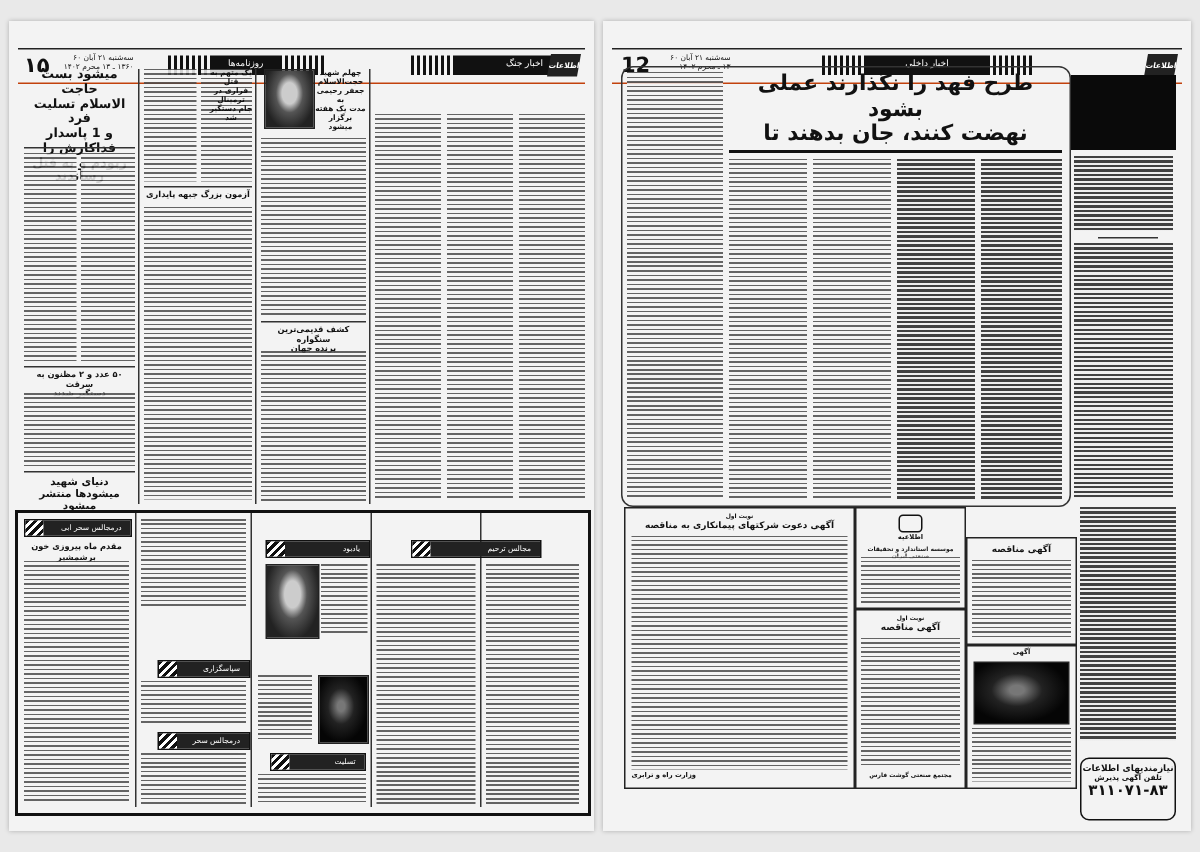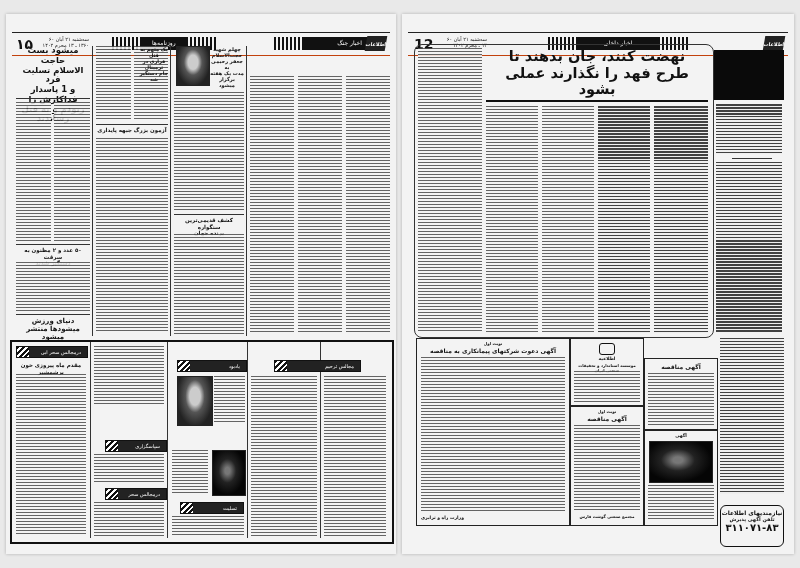--- a/index.html
+++ b/index.html
@@ -66,21 +66,21 @@
   <div class="abs txt" style="left:10px;top:88px;width:35px;height:140px;"></div>
   <div class="abs txt" style="left:48px;top:88px;width:36px;height:140px;"></div>
   <div class="hr" style="left:10px;top:230px;width:74px;"></div>
   <div class="sub" style="left:10px;top:233px;width:74px;">
     <div>۵۰ عدد و ۲ مظنون به سرقت</div>
     <div>دستگیر شدند</div>
   </div>
   <div class="abs txt" style="left:10px;top:248px;width:74px;height:50px;"></div>
   <div class="hr" style="left:10px;top:300px;width:74px;"></div>
   <div class="hl" style="left:10px;top:303px;width:74px;font-size:7px;">
-    <div>دنیای ورزش</div>
+    <div>دنیای شهید</div>
     <div>میشود‌ها منتشر میشود</div>
   </div>
 
   <div class="abs txt" style="left:90px;top:32px;width:35px;height:75px;"></div>
   <div class="abs txt" style="left:128px;top:32px;width:34px;height:75px;"></div>
   <div class="hr" style="left:90px;top:110px;width:72px;"></div>
   <div class="sub" style="left:90px;top:113px;width:72px;">آزمون بزرگ جبهه پایداری</div>
   <div class="abs txt" style="left:90px;top:124px;width:72px;height:195px;"></div>
 
   <div class="sub" style="left:132px;top:32px;width:32px;font-size:5px;">
@@ -169,22 +169,22 @@
       <div class="secname" style="width:60px;text-align:center;">اخبار داخلی</div>
       <div class="bars"></div>
     </div>
     <div class="logo" style="right:4px;">اطلاعات</div>
   </div>
 
   <div class="abs" style="left:12px;top:30px;width:298px;height:292px;border:1px solid #333;border-radius:8px;"></div>
 
   <div class="abs txt" style="left:16px;top:34px;width:64px;height:285px;"></div>
   <div class="hl" style="left:84px;top:34px;width:222px;font-size:14.5px;">
+    <div>طرح فهد را نگذارند عملی بشود</div>
     <div>نهضت کنند، جان بدهند تا</div>
-    <div>طرح فهد را نگذارند عملی بشود</div>
   </div>
   <div class="hr" style="left:84px;top:86px;width:222px;height:2px;background:#111;"></div>
   <div class="abs txt" style="left:84px;top:92px;width:52px;height:227px;"></div>
   <div class="abs txt" style="left:140px;top:92px;width:52px;height:227px;"></div>
   <div class="abs txt dense" style="left:196px;top:92px;width:52px;height:227px;"></div>
   <div class="abs txt dense" style="left:252px;top:92px;width:54px;height:227px;"></div>
 
   <div class="abs" style="left:312px;top:36px;width:70px;height:50px;background:#0a0a0a;"></div>
   <div class="abs txt dense" style="left:314px;top:90px;width:66px;height:50px;"></div>
   <div class="hr" style="left:330px;top:144px;width:40px;"></div>

